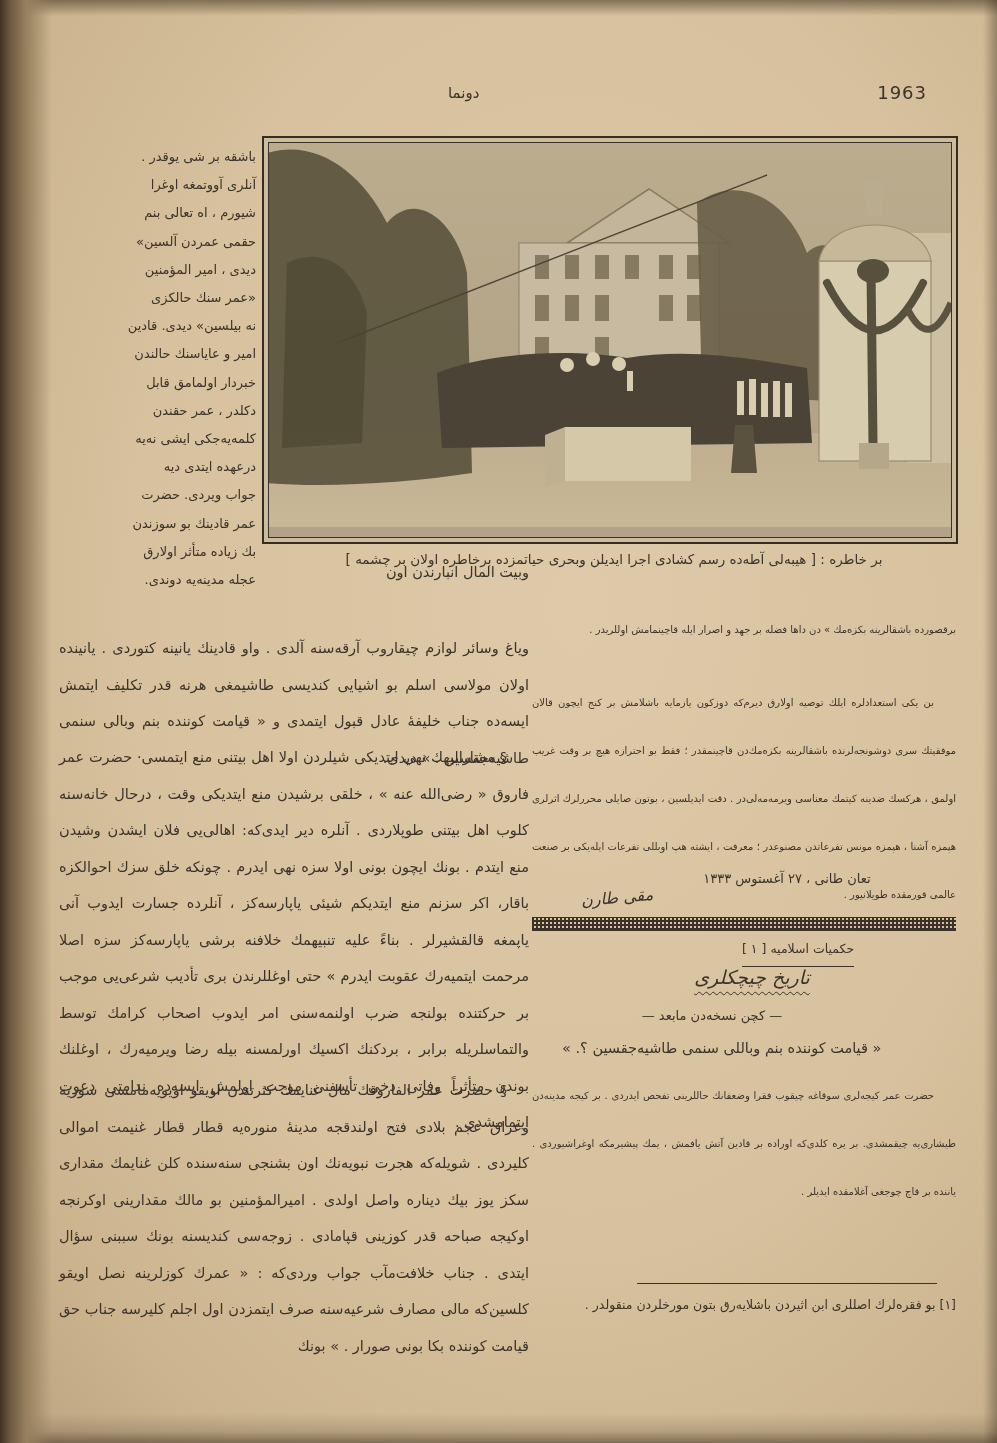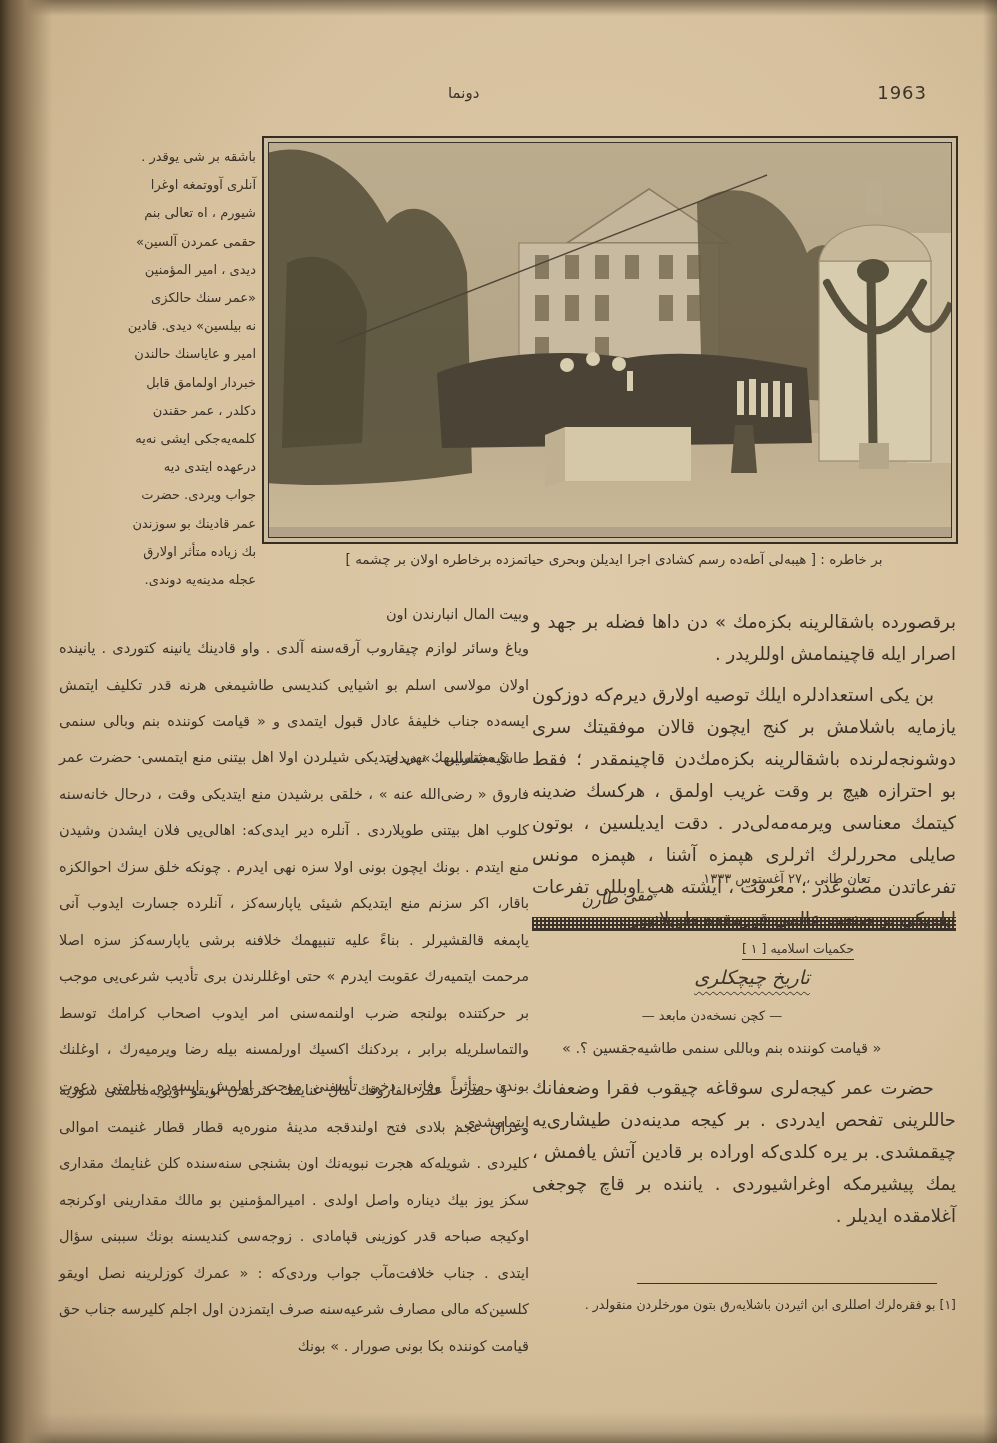--- a/index.html
+++ b/index.html
@@ -33,42 +33,42 @@
   }
   .photo-inner{width:100%;height:100%;border:1px solid #3a3128;box-sizing:border-box;overflow:hidden;background:#b3a287;}
 
   .caption{top:551px;left:276px;width:676px;font-size:13.5px;text-align:center;}
 
   .narrow-col{
     top:143px;right:741px;width:198px;
     font-size:13px;line-height:28.2px;text-align:right;
     white-space:pre-line;
   }
-  .continuation-line{top:606px;right:468px;width:470px;font-size:14.5px;text-align:right;}
+  .continuation-line{top:564px;right:468px;width:470px;font-size:14.5px;text-align:right;}
   .lp{position:absolute;right:468px;width:470px;font-size:14.5px;line-height:36.5px;text-align:justify;text-justify:inter-word;}
   .lp1{top:630px;}
   .lp2{top:739px;text-indent:22px;}
   .lp3{top:1072px;text-indent:22px;}
 
-  .rp{position:absolute;left:43px;width:424px;font-size:18px;line-height:32px;text-align:justify;text-justify:inter-word;direction:rtl;}
+  .rp{position:absolute;left:43px;width:424px;font-size:10px;line-height:48px;text-align:justify;text-justify:inter-word;direction:rtl;}
   .rp1{top:606px;}
   .date-line{top:862px;left:230px;width:270px;font-size:13px;text-align:center;}
   .signature{top:890px;left:55px;width:130px;font-size:16px;font-style:italic;transform:rotate(-5deg);text-align:center;}
 
   .divider{
     position:absolute;top:917px;left:43px;width:424px;height:12px;
     border-top:1.5px solid #3a3128;border-bottom:1.5px solid #3a3128;
     background:
       repeating-linear-gradient(90deg,#3a3128 0 2px,rgba(58,49,40,0) 2px 4px),
       repeating-linear-gradient(0deg,#3a3128 0 2px,rgba(58,49,40,0) 2px 4px);
   }
 
   .section-label{top:941px;left:120px;width:250px;font-size:12.5px;text-align:left;
     padding-bottom:2px;}
-  .section-label span{border-bottom:1px solid #3a3128;padding-bottom:3px;}
+  .section-label span{border-bottom:1px solid #3a3128;padding-bottom:10px;}
   .section-title{top:966px;left:190px;width:220px;font-size:19px;text-align:center;
     text-decoration:underline;text-decoration-style:wavy;text-decoration-thickness:1px;text-underline-offset:7px;}
   .section-subtitle{top:1008px;left:230px;width:220px;font-size:13px;text-align:center;}
   .quote-line{top:1040px;left:60px;width:380px;font-size:14.5px;text-align:left;}
 
   .footnote-rule{position:absolute;top:1283px;left:52px;width:300px;border-top:1.2px solid #3a3128;}
   .footnote{top:1290px;left:43px;width:424px;font-size:12.5px;line-height:29px;text-align:justify;}
 
   
   .right-col{position:absolute;left:532px;top:0;width:424px;height:1443px;}

